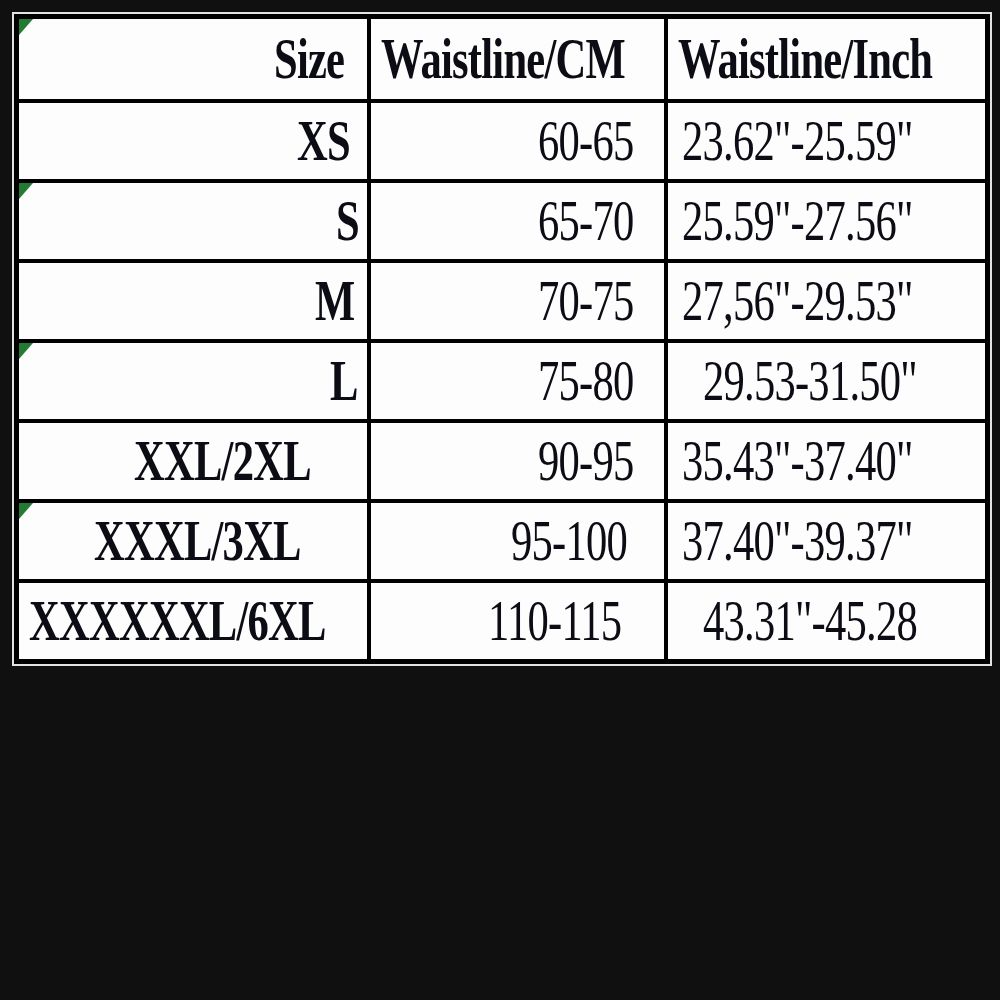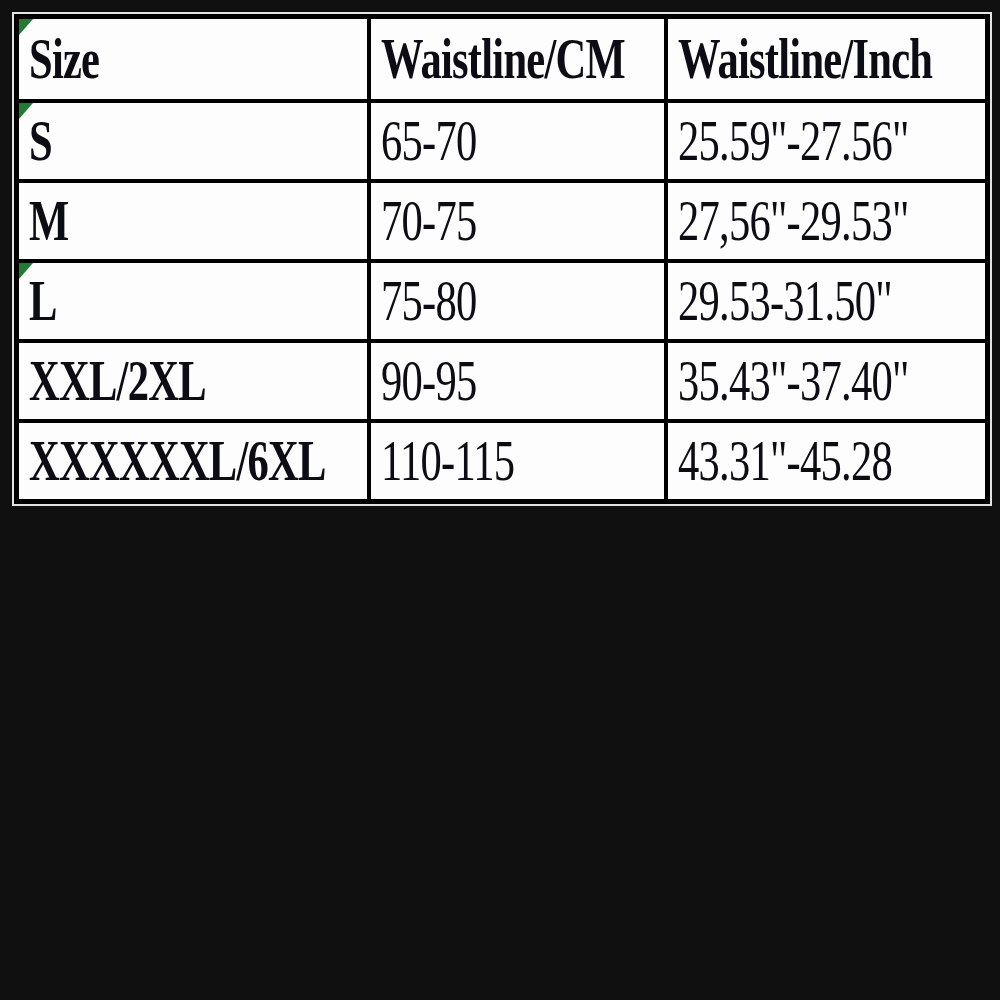--- a/index.html
+++ b/index.html
@@ -30,21 +30,21 @@
     width: 971px;
     background: #fdfdfd;
     border: 5px solid #000;
   }
   col.c-size  { width: 352px; }
   col.c-cm    { width: 297px; }
   col.c-inch  { width: 322px; }
   th, td {
     border: 4px solid #000;
     background: #fdfdfd;
-    text-align: left;
+    text-align: right;
     vertical-align: middle;
     padding: 0 0 0 10px;
     position: relative;
     overflow: hidden;
   }
   th { height: 80px; }
   td { height: 76px; }
   .txt {
     display: inline-block;
     transform: scaleX(0.76);
@@ -89,40 +89,50 @@
           <th>
             <span class="txt">Waistline/CM</span>
           </th>
           <th>
             <span class="txt">Waistline/Inch</span>
           </th>
         </tr>
       </thead>
       <tbody>
           <tr>
+            <td class="col-size"><span class="txt">XS</span></td>
+            <td class="col-num"><span class="txt">60-65</span></td>
+            <td class="col-num"><span class="txt">23.62"-25.59"</span></td>
+          </tr>
+          <tr>
             <td class="col-size marker"><i></i><span class="txt">S</span></td>
             <td class="col-num"><span class="txt">65-70</span></td>
             <td class="col-num"><span class="txt">25.59"-27.56"</span></td>
           </tr>
           <tr>
             <td class="col-size"><span class="txt">M</span></td>
             <td class="col-num"><span class="txt">70-75</span></td>
             <td class="col-num"><span class="txt">27,56"-29.53"</span></td>
           </tr>
           <tr>
             <td class="col-size marker"><i></i><span class="txt">L</span></td>
             <td class="col-num"><span class="txt">75-80</span></td>
             <td class="col-num"><span class="txt">29.53-31.50"</span></td>
           </tr>
           <tr>
             <td class="col-size"><span class="txt">XXL/2XL</span></td>
             <td class="col-num"><span class="txt">90-95</span></td>
             <td class="col-num"><span class="txt">35.43"-37.40"</span></td>
           </tr>
           <tr>
+            <td class="col-size marker"><i></i><span class="txt">XXXL/3XL</span></td>
+            <td class="col-num"><span class="txt">95-100</span></td>
+            <td class="col-num"><span class="txt">37.40"-39.37"</span></td>
+          </tr>
+          <tr>
             <td class="col-size"><span class="txt">XXXXXXL/6XL</span></td>
             <td class="col-num"><span class="txt">110-115</span></td>
             <td class="col-num"><span class="txt">43.31"-45.28</span></td>
           </tr>
         </tbody>
     </table>
   </div>
 </div>
 
 </body></html>

